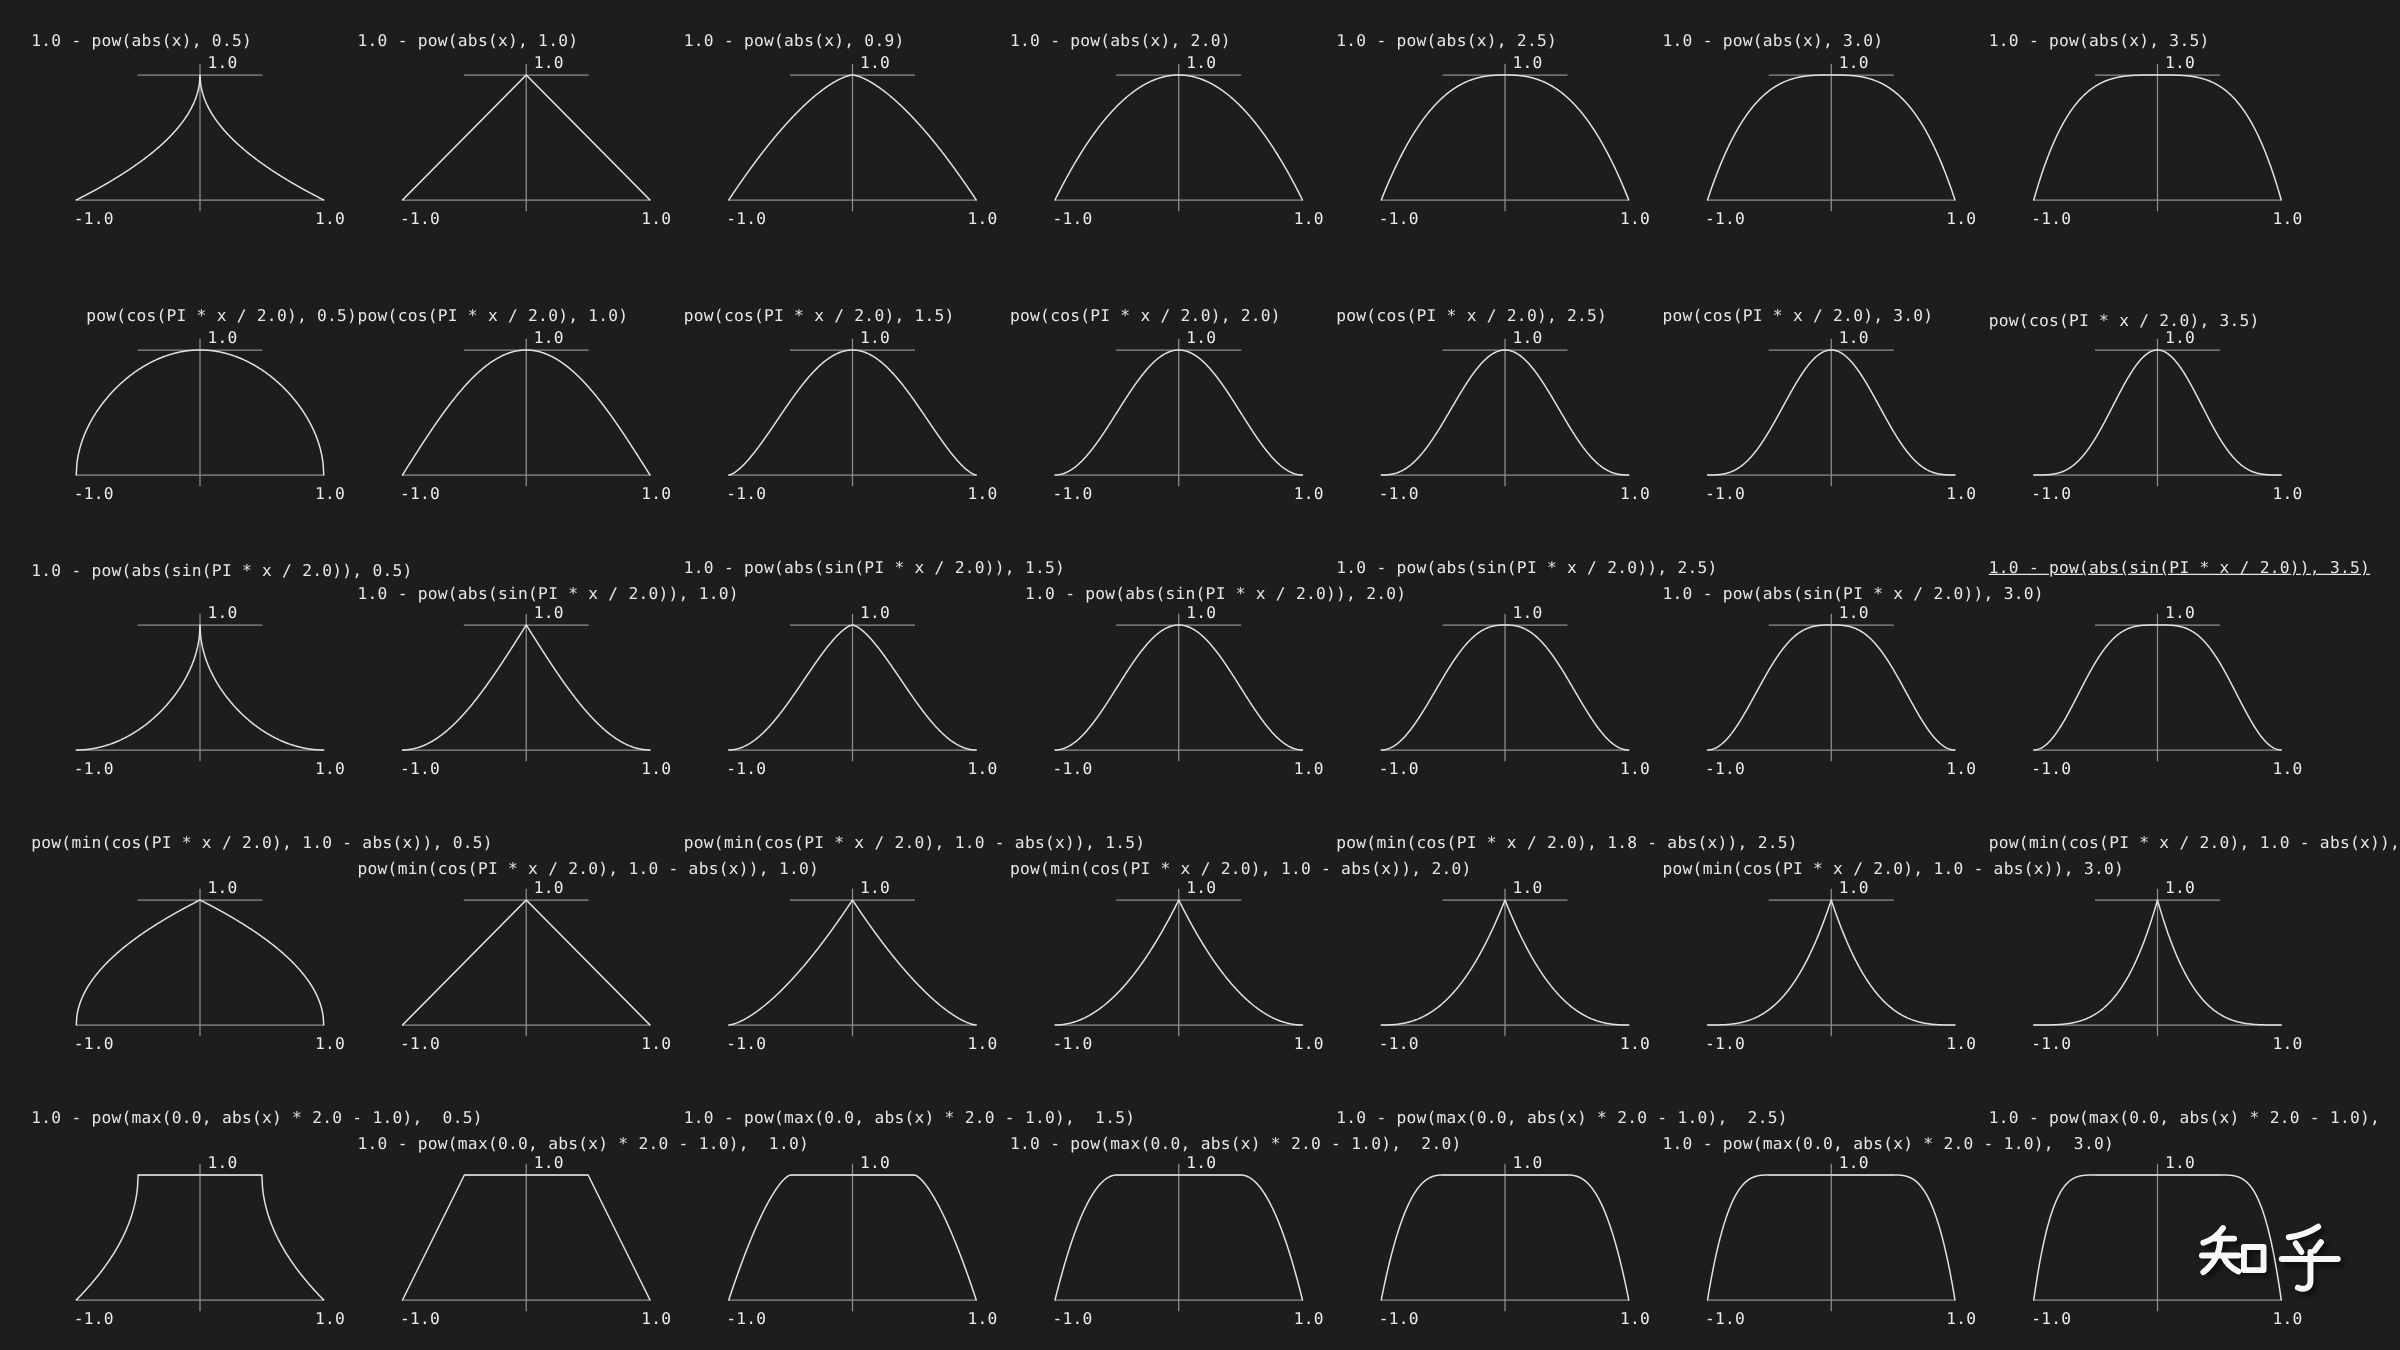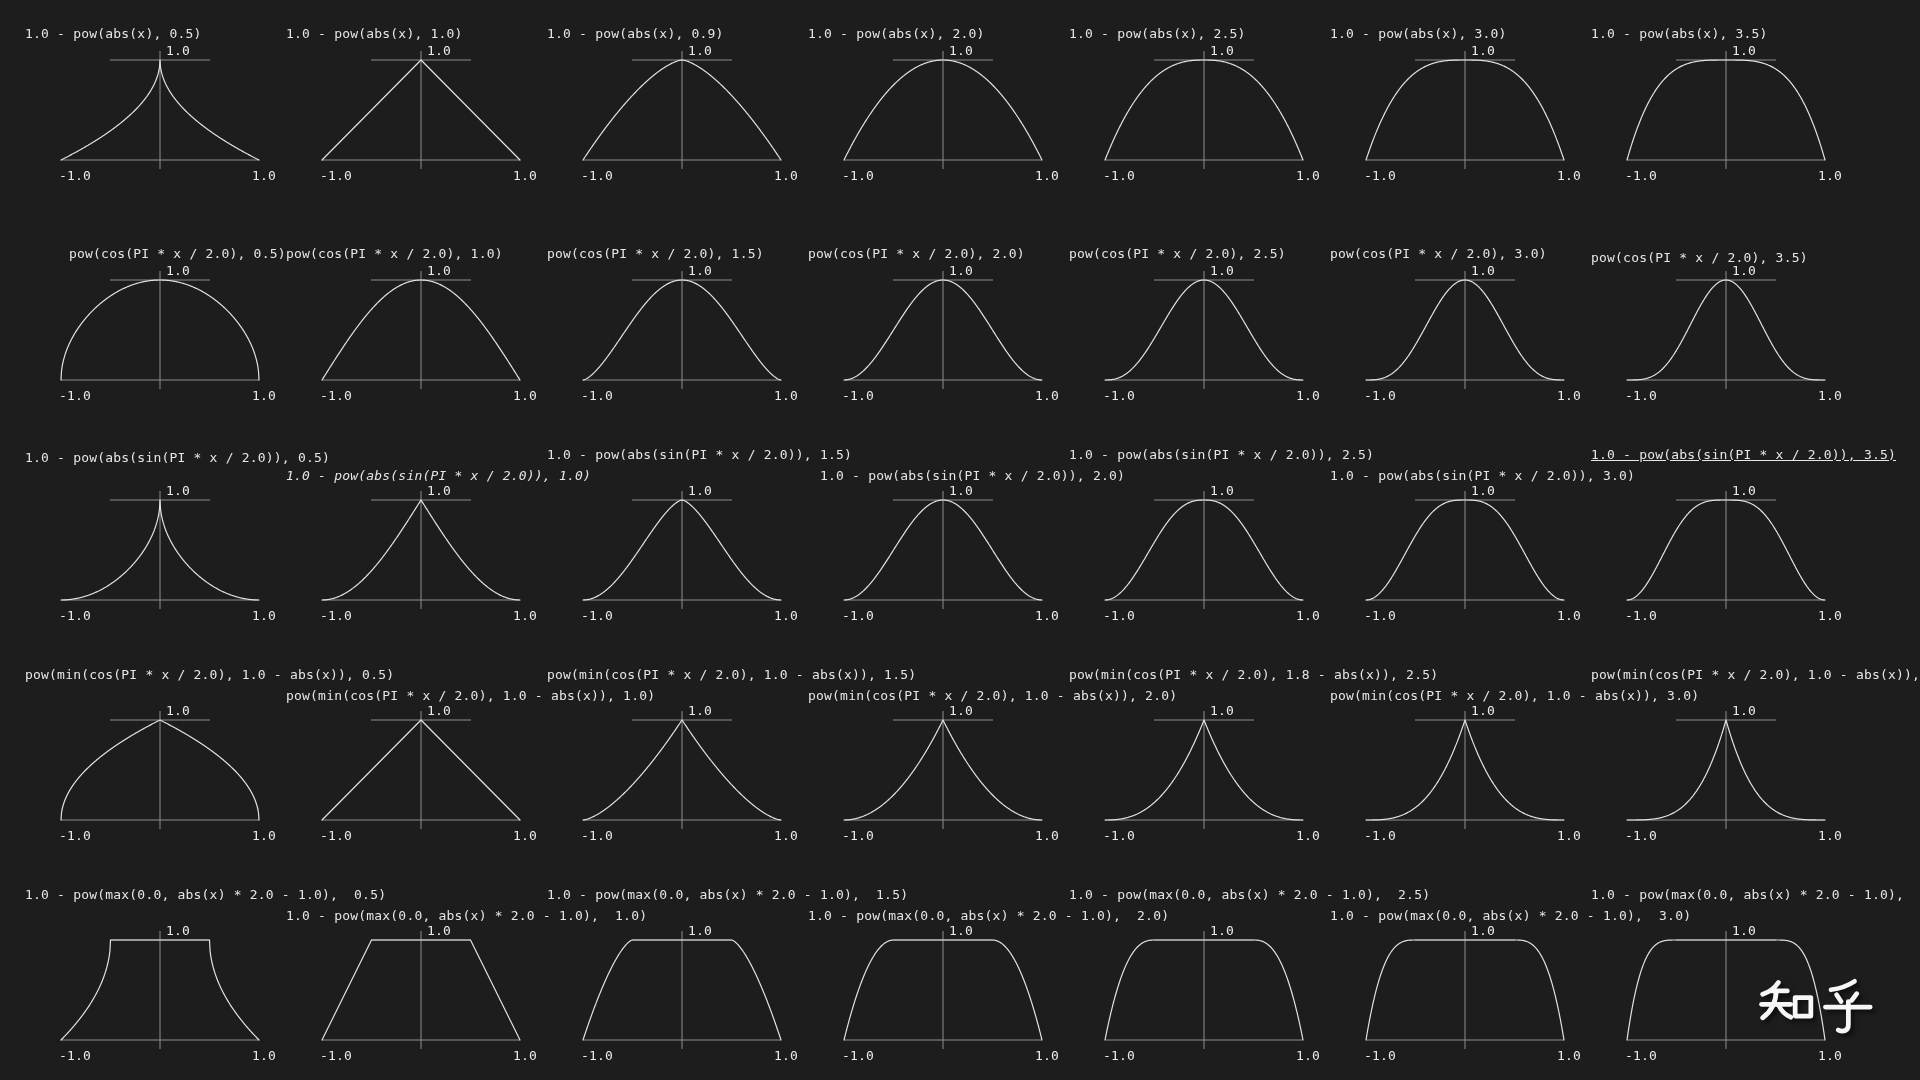--- a/index.html
+++ b/index.html
@@ -178,21 +178,21 @@
     <div class="plot-title" style="left: 25px; top: 426px; margin-top: 24px;">1.0 - pow(abs(sin(PI * x / 2.0)), 0.5)</div>
     <svg class="plot" width="220" height="132" style="left: 50px; top: 485px;">
       <path d="M11,115 H209" class="ax"></path>
       <path d="M110,6 V124" class="ax"></path>
       <path d="M60,15 H160" class="ax"></path>
       <path d="M11.00,115.00L11.50,115.00L11.99,114.99L12.48,114.99L12.98,114.98L13.48,114.96L13.97,114.94L14.47,114.92L14.96,114.90L15.45,114.88L15.95,114.85L16.45,114.81L16.94,114.78L17.43,114.74L17.93,114.70L18.42,114.65L18.92,114.60L19.41,114.55L19.91,114.50L20.41,114.44L20.90,114.38L21.39,114.32L21.89,114.25L22.39,114.18L22.88,114.11L23.38,114.03L23.87,113.96L24.36,113.87L24.86,113.79L25.36,113.70L25.85,113.61L26.34,113.51L26.84,113.42L27.34,113.32L27.83,113.21L28.33,113.10L28.82,112.99L29.32,112.88L29.81,112.76L30.31,112.64L30.80,112.52L31.30,112.40L31.79,112.27L32.28,112.13L32.78,112.00L33.27,111.86L33.77,111.72L34.27,111.57L34.76,111.42L35.25,111.27L35.75,111.12L36.25,110.96L36.74,110.80L37.23,110.64L37.73,110.47L38.23,110.30L38.72,110.12L39.21,109.94L39.71,109.76L40.20,109.58L40.70,109.39L41.19,109.20L41.69,109.01L42.18,108.81L42.68,108.61L43.17,108.41L43.67,108.20L44.16,107.99L44.66,107.78L45.16,107.56L45.65,107.34L46.14,107.11L46.64,106.89L47.13,106.66L47.63,106.42L48.13,106.18L48.62,105.94L49.12,105.70L49.61,105.45L50.11,105.20L50.60,104.95L51.10,104.69L51.59,104.43L52.09,104.16L52.58,103.89L53.08,103.62L53.57,103.34L54.07,103.06L54.56,102.78L55.06,102.49L55.55,102.20L56.05,101.91L56.54,101.61L57.04,101.31L57.53,101.00L58.02,100.69L58.52,100.38L59.02,100.06L59.51,99.74L60.01,99.42L60.50,99.09L60.99,98.76L61.49,98.42L61.98,98.08L62.48,97.74L62.98,97.39L63.47,97.04L63.97,96.68L64.46,96.32L64.96,95.96L65.45,95.59L65.95,95.22L66.44,94.84L66.94,94.46L67.43,94.07L67.92,93.68L68.42,93.29L68.91,92.89L69.41,92.49L69.91,92.08L70.40,91.67L70.89,91.25L71.39,90.83L71.88,90.40L72.38,89.97L72.88,89.54L73.37,89.10L73.87,88.65L74.36,88.20L74.86,87.74L75.35,87.28L75.84,86.82L76.34,86.35L76.84,85.87L77.33,85.39L77.83,84.90L78.32,84.41L78.81,83.91L79.31,83.41L79.80,82.90L80.30,82.38L80.79,81.86L81.29,81.33L81.78,80.79L82.28,80.25L82.78,79.70L83.27,79.15L83.77,78.59L84.26,78.02L84.75,77.44L85.25,76.86L85.75,76.27L86.24,75.67L86.73,75.07L87.23,74.45L87.72,73.83L88.22,73.20L88.72,72.56L89.21,71.91L89.71,71.26L90.20,70.59L90.70,69.91L91.19,69.23L91.69,68.53L92.18,67.82L92.67,67.10L93.17,66.37L93.66,65.63L94.16,64.87L94.66,64.10L95.15,63.32L95.64,62.52L96.14,61.71L96.64,60.88L97.13,60.03L97.63,59.17L98.12,58.29L98.61,57.39L99.11,56.46L99.61,55.52L100.10,54.55L100.59,53.56L101.09,52.54L101.59,51.49L102.08,50.40L102.58,49.28L103.07,48.13L103.56,46.93L104.06,45.68L104.55,44.37L105.05,43.01L105.55,41.58L106.04,40.06L106.53,38.44L107.03,36.70L107.52,34.81L108.02,32.72L108.52,30.35L109.01,27.53L109.50,23.86L110.00,15.00L110.49,23.86L110.99,27.53L111.48,30.35L111.98,32.72L112.47,34.81L112.97,36.70L113.46,38.44L113.96,40.06L114.45,41.58L114.95,43.01L115.44,44.37L115.94,45.68L116.44,46.93L116.93,48.13L117.42,49.28L117.92,50.40L118.41,51.49L118.91,52.54L119.41,53.56L119.90,54.55L120.39,55.52L120.89,56.46L121.39,57.39L121.88,58.29L122.38,59.17L122.87,60.03L123.36,60.88L123.86,61.71L124.36,62.52L124.85,63.32L125.34,64.10L125.84,64.87L126.34,65.63L126.83,66.37L127.33,67.10L127.82,67.82L128.31,68.53L128.81,69.23L129.31,69.91L129.80,70.59L130.30,71.26L130.79,71.91L131.28,72.56L131.78,73.20L132.28,73.83L132.77,74.45L133.27,75.07L133.76,75.67L134.25,76.27L134.75,76.86L135.25,77.44L135.74,78.02L136.23,78.59L136.73,79.15L137.22,79.70L137.72,80.25L138.22,80.79L138.71,81.33L139.20,81.86L139.70,82.38L140.19,82.90L140.69,83.41L141.19,83.91L141.68,84.41L142.18,84.90L142.67,85.39L143.16,85.87L143.66,86.35L144.16,86.82L144.65,87.28L145.14,87.74L145.64,88.20L146.13,88.65L146.63,89.10L147.13,89.54L147.62,89.97L148.12,90.40L148.61,90.83L149.11,91.25L149.60,91.67L150.09,92.08L150.59,92.49L151.09,92.89L151.58,93.29L152.07,93.68L152.57,94.07L153.06,94.46L153.56,94.84L154.06,95.22L154.55,95.59L155.05,95.96L155.54,96.32L156.04,96.68L156.53,97.04L157.03,97.39L157.52,97.74L158.02,98.08L158.51,98.42L159.00,98.76L159.50,99.09L160.00,99.42L160.49,99.74L160.98,100.06L161.48,100.38L161.97,100.69L162.47,101.00L162.96,101.31L163.46,101.61L163.95,101.91L164.45,102.20L164.94,102.49L165.44,102.78L165.94,103.06L166.43,103.34L166.93,103.62L167.42,103.89L167.91,104.16L168.41,104.43L168.91,104.69L169.40,104.95L169.89,105.20L170.39,105.45L170.88,105.70L171.38,105.94L171.88,106.18L172.37,106.42L172.87,106.66L173.36,106.89L173.86,107.11L174.35,107.34L174.84,107.56L175.34,107.78L175.84,107.99L176.33,108.20L176.82,108.41L177.32,108.61L177.81,108.81L178.31,109.01L178.81,109.20L179.30,109.39L179.80,109.58L180.29,109.76L180.79,109.94L181.28,110.12L181.78,110.30L182.27,110.47L182.77,110.64L183.26,110.80L183.75,110.96L184.25,111.12L184.75,111.27L185.24,111.42L185.73,111.57L186.23,111.72L186.72,111.86L187.22,112.00L187.71,112.13L188.21,112.27L188.70,112.40L189.20,112.52L189.69,112.64L190.19,112.76L190.69,112.88L191.18,112.99L191.68,113.10L192.17,113.21L192.66,113.32L193.16,113.42L193.66,113.51L194.15,113.61L194.64,113.70L195.14,113.79L195.63,113.87L196.13,113.96L196.63,114.03L197.12,114.11L197.62,114.18L198.11,114.25L198.61,114.32L199.10,114.38L199.59,114.44L200.09,114.50L200.59,114.55L201.08,114.60L201.57,114.65L202.07,114.70L202.56,114.74L203.06,114.78L203.56,114.81L204.05,114.85L204.55,114.88L205.04,114.90L205.54,114.92L206.03,114.94L206.53,114.96L207.02,114.98L207.52,114.99L208.01,114.99L208.50,115.00L209.00,115.00" class="curve"></path>
     </svg>
     <div class="axis-label" style="left: 166px; top: 484px;">1.0</div>
     <div class="axis-label" style="left: 59px; top: 609px;">-1.0</div>
     <div class="axis-label" style="left: 252px; top: 609px;">1.0</div>
-    <div class="plot-title" style="left: 286px; top: 468px; font-style: italic;">1.0 - pow(abs(sin(PI * x / 2.0)), 1.0)</div>
+    <div class="plot-title" style="left: 286px; top: 468px;">1.0 - pow(abs(sin(PI * x / 2.0)), 1.0)</div>
     <svg class="plot" width="220" height="132" style="left: 311px; top: 485px;">
       <path d="M11,115 H209" class="ax"></path>
       <path d="M110,6 V124" class="ax"></path>
       <path d="M60,15 H160" class="ax"></path>
       <path d="M11.00,115.00L11.50,115.00L11.99,114.99L12.48,114.97L12.98,114.95L13.48,114.92L13.97,114.89L14.47,114.85L14.96,114.80L15.45,114.75L15.95,114.69L16.45,114.63L16.94,114.56L17.43,114.48L17.93,114.40L18.42,114.31L18.92,114.21L19.41,114.11L19.91,114.00L20.41,113.89L20.90,113.77L21.39,113.64L21.89,113.51L22.39,113.37L22.88,113.23L23.38,113.08L23.87,112.92L24.36,112.76L24.86,112.59L25.36,112.42L25.85,112.24L26.34,112.05L26.84,111.86L27.34,111.66L27.83,111.46L28.33,111.25L28.82,111.03L29.32,110.81L29.81,110.58L30.31,110.35L30.80,110.11L31.30,109.86L31.79,109.61L32.28,109.35L32.78,109.09L33.27,108.82L33.77,108.54L34.27,108.26L34.76,107.98L35.25,107.69L35.75,107.39L36.25,107.08L36.74,106.78L37.23,106.46L37.73,106.14L38.23,105.81L38.72,105.48L39.21,105.15L39.71,104.80L40.20,104.45L40.70,104.10L41.19,103.74L41.69,103.38L42.18,103.01L42.68,102.63L43.17,102.25L43.67,101.86L44.16,101.47L44.66,101.07L45.16,100.67L45.65,100.26L46.14,99.85L46.64,99.43L47.13,99.01L47.63,98.58L48.13,98.15L48.62,97.71L49.12,97.26L49.61,96.81L50.11,96.36L50.60,95.90L51.10,95.44L51.59,94.97L52.09,94.49L52.58,94.02L53.08,93.53L53.57,93.04L54.07,92.55L54.56,92.05L55.06,91.55L55.55,91.04L56.05,90.53L56.54,90.01L57.04,89.49L57.53,88.96L58.02,88.43L58.52,87.90L59.02,87.36L59.51,86.81L60.01,86.26L60.50,85.71L60.99,85.15L61.49,84.59L61.98,84.03L62.48,83.45L62.98,82.88L63.47,82.30L63.97,81.72L64.46,81.13L64.96,80.54L65.45,79.94L65.95,79.35L66.44,78.74L66.94,78.14L67.43,77.52L67.92,76.91L68.42,76.29L68.91,75.67L69.41,75.04L69.91,74.41L70.40,73.78L70.89,73.14L71.39,72.50L71.88,71.86L72.38,71.21L72.88,70.56L73.37,69.90L73.87,69.24L74.36,68.58L74.86,67.92L75.35,67.25L75.84,66.58L76.34,65.90L76.84,65.23L77.33,64.55L77.83,63.86L78.32,63.18L78.81,62.49L79.31,61.79L79.80,61.10L80.30,60.40L80.79,59.70L81.29,58.99L81.78,58.29L82.28,57.58L82.78,56.87L83.27,56.15L83.77,55.43L84.26,54.71L84.75,53.99L85.25,53.27L85.75,52.54L86.24,51.81L86.73,51.08L87.23,50.35L87.72,49.61L88.22,48.87L88.72,48.13L89.21,47.39L89.71,46.65L90.20,45.90L90.70,45.15L91.19,44.40L91.69,43.65L92.18,42.90L92.67,42.14L93.17,41.39L93.66,40.63L94.16,39.87L94.66,39.11L95.15,38.34L95.64,37.58L96.14,36.81L96.64,36.05L97.13,35.28L97.63,34.51L98.12,33.74L98.61,32.97L99.11,32.19L99.61,31.42L100.10,30.64L100.59,29.87L101.09,29.09L101.59,28.31L102.08,27.53L102.58,26.75L103.07,25.97L103.56,25.19L104.06,24.41L104.55,23.63L105.05,22.85L105.55,22.06L106.04,21.28L106.53,20.50L107.03,19.71L107.52,18.93L108.02,18.14L108.52,17.36L109.01,16.57L109.50,15.79L110.00,15.00L110.49,15.79L110.99,16.57L111.48,17.36L111.98,18.14L112.47,18.93L112.97,19.71L113.46,20.50L113.96,21.28L114.45,22.06L114.95,22.85L115.44,23.63L115.94,24.41L116.44,25.19L116.93,25.97L117.42,26.75L117.92,27.53L118.41,28.31L118.91,29.09L119.41,29.87L119.90,30.64L120.39,31.42L120.89,32.19L121.39,32.97L121.88,33.74L122.38,34.51L122.87,35.28L123.36,36.05L123.86,36.81L124.36,37.58L124.85,38.34L125.34,39.11L125.84,39.87L126.34,40.63L126.83,41.39L127.33,42.14L127.82,42.90L128.31,43.65L128.81,44.40L129.31,45.15L129.80,45.90L130.30,46.65L130.79,47.39L131.28,48.13L131.78,48.87L132.28,49.61L132.77,50.35L133.27,51.08L133.76,51.81L134.25,52.54L134.75,53.27L135.25,53.99L135.74,54.71L136.23,55.43L136.73,56.15L137.22,56.87L137.72,57.58L138.22,58.29L138.71,58.99L139.20,59.70L139.70,60.40L140.19,61.10L140.69,61.79L141.19,62.49L141.68,63.18L142.18,63.86L142.67,64.55L143.16,65.23L143.66,65.90L144.16,66.58L144.65,67.25L145.14,67.92L145.64,68.58L146.13,69.24L146.63,69.90L147.13,70.56L147.62,71.21L148.12,71.86L148.61,72.50L149.11,73.14L149.60,73.78L150.09,74.41L150.59,75.04L151.09,75.67L151.58,76.29L152.07,76.91L152.57,77.52L153.06,78.14L153.56,78.74L154.06,79.35L154.55,79.94L155.05,80.54L155.54,81.13L156.04,81.72L156.53,82.30L157.03,82.88L157.52,83.45L158.02,84.03L158.51,84.59L159.00,85.15L159.50,85.71L160.00,86.26L160.49,86.81L160.98,87.36L161.48,87.90L161.97,88.43L162.47,88.96L162.96,89.49L163.46,90.01L163.95,90.53L164.45,91.04L164.94,91.55L165.44,92.05L165.94,92.55L166.43,93.04L166.93,93.53L167.42,94.02L167.91,94.49L168.41,94.97L168.91,95.44L169.40,95.90L169.89,96.36L170.39,96.81L170.88,97.26L171.38,97.71L171.88,98.15L172.37,98.58L172.87,99.01L173.36,99.43L173.86,99.85L174.35,100.26L174.84,100.67L175.34,101.07L175.84,101.47L176.33,101.86L176.82,102.25L177.32,102.63L177.81,103.01L178.31,103.38L178.81,103.74L179.30,104.10L179.80,104.45L180.29,104.80L180.79,105.15L181.28,105.48L181.78,105.81L182.27,106.14L182.77,106.46L183.26,106.78L183.75,107.08L184.25,107.39L184.75,107.69L185.24,107.98L185.73,108.26L186.23,108.54L186.72,108.82L187.22,109.09L187.71,109.35L188.21,109.61L188.70,109.86L189.20,110.11L189.69,110.35L190.19,110.58L190.69,110.81L191.18,111.03L191.68,111.25L192.17,111.46L192.66,111.66L193.16,111.86L193.66,112.05L194.15,112.24L194.64,112.42L195.14,112.59L195.63,112.76L196.13,112.92L196.63,113.08L197.12,113.23L197.62,113.37L198.11,113.51L198.61,113.64L199.10,113.77L199.59,113.89L200.09,114.00L200.59,114.11L201.08,114.21L201.57,114.31L202.07,114.40L202.56,114.48L203.06,114.56L203.56,114.63L204.05,114.69L204.55,114.75L205.04,114.80L205.54,114.85L206.03,114.89L206.53,114.92L207.02,114.95L207.52,114.97L208.01,114.99L208.50,115.00L209.00,115.00" class="curve"></path>
     </svg>
     <div class="axis-label" style="left: 427px; top: 484px;">1.0</div>
     <div class="axis-label" style="left: 320px; top: 609px;">-1.0</div>
     <div class="axis-label" style="left: 513px; top: 609px;">1.0</div>
     <div class="plot-title" style="left: 547px; top: 447px;">1.0 - pow(abs(sin(PI * x / 2.0)), 1.5)</div>

